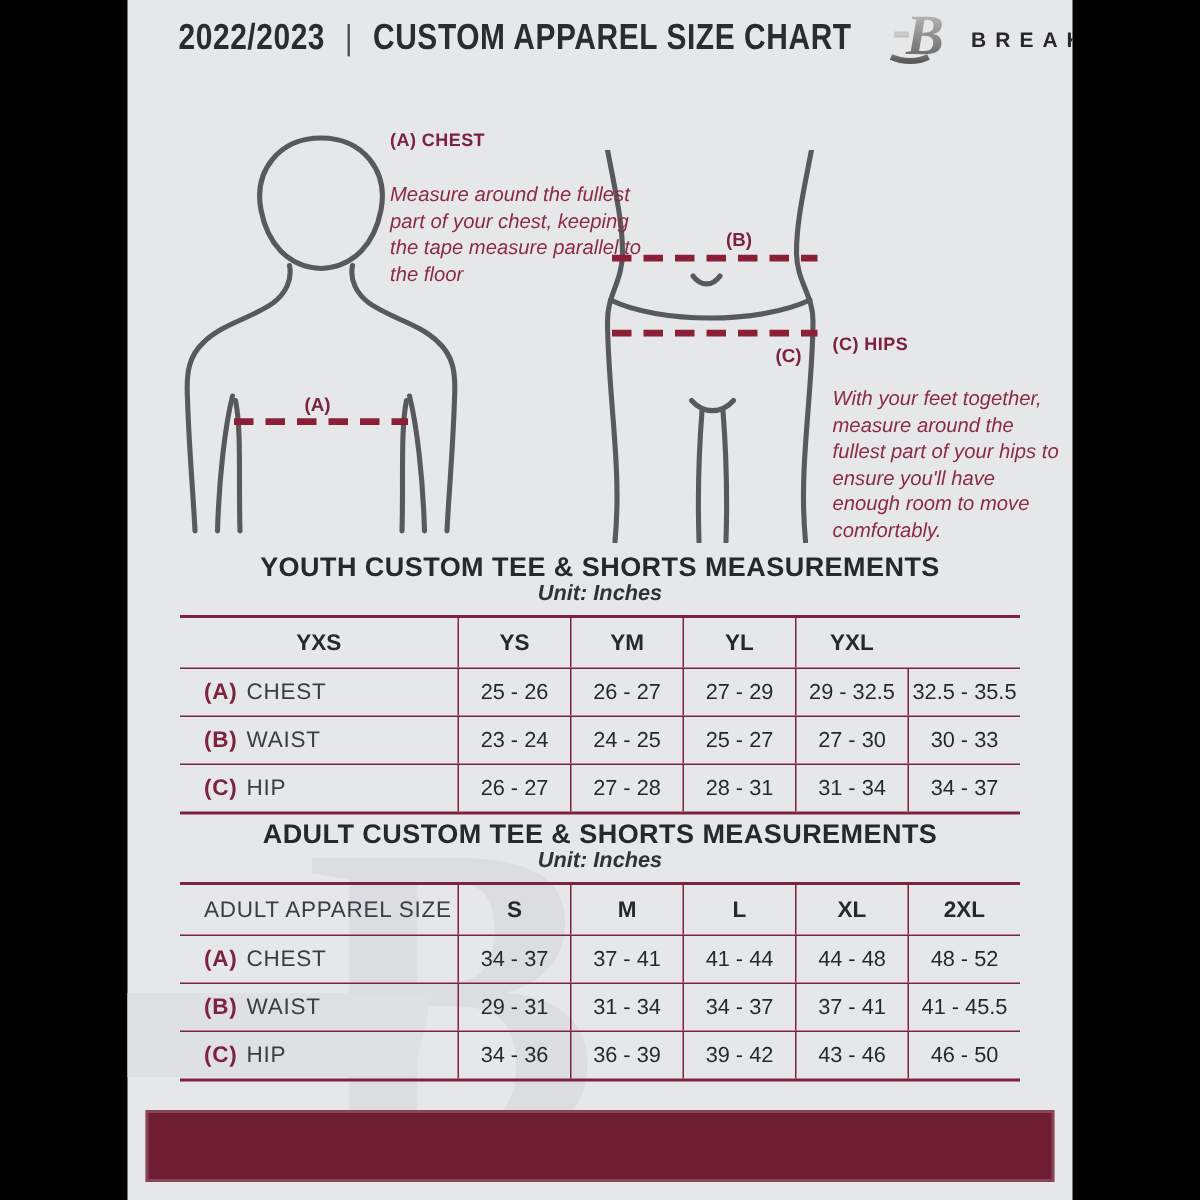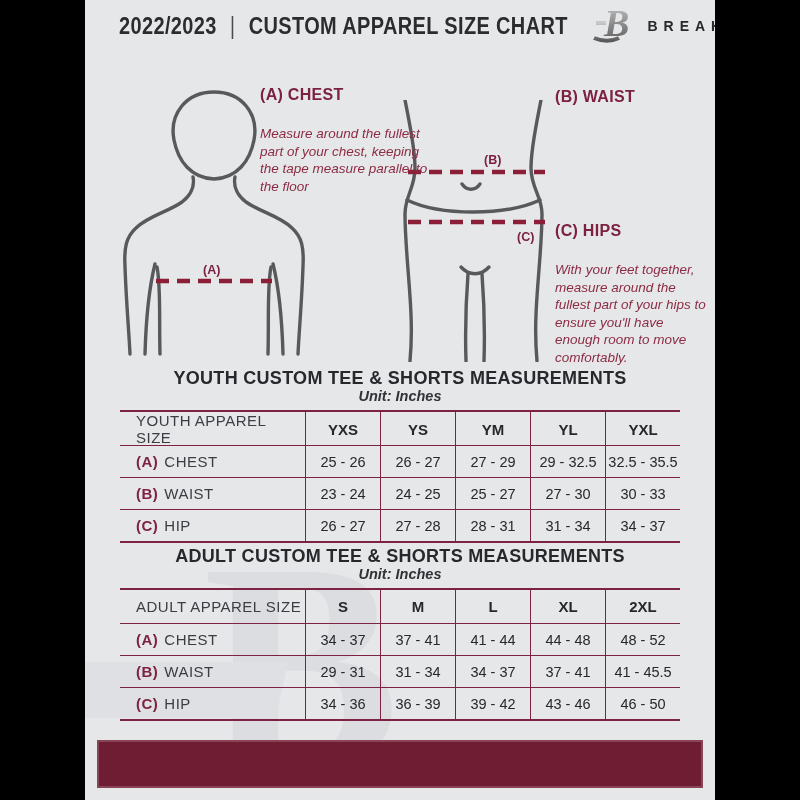--- a/index.html
+++ b/index.html
@@ -30,21 +30,21 @@
   }
   .title-group{
     display:flex;align-items:center;gap:12px;
     font-weight:bold;font-size:21px;color:#2b2c2e;letter-spacing:.4px;
     transform:scale(.95,1.15);transform-origin:left center;white-space:nowrap;
   }
   .title-sep{font-weight:normal;color:#4a4b4d;font-size:20px;padding:0 2px;}
   .logo-group{display:flex;align-items:center;gap:10px;}
   .brand{font-weight:bold;font-size:14px;letter-spacing:6px;color:#28282a;white-space:nowrap;}
   
-  .sec-head{font-weight:bold;font-size:16px;color:#7c2140;letter-spacing:.3px;}
+  .sec-head{font-weight:bold;font-size:12px;color:#7c2140;letter-spacing:.3px;}
   .sec-body{font-style:italic;font-size:13.5px;line-height:17.5px;color:#8c2b44;margin-top:21px;}
   .blockA{position:absolute;left:175px;top:86px;width:168px;}
   .blockB{position:absolute;left:470px;top:88px;width:148px;}
   .blockC{position:absolute;left:470px;top:222px;width:152px;}
   .fig{position:absolute;}
   .fig-left{left:31px;top:84px;}
   .fig-right{left:310px;top:100px;}
   
   .t-title{position:absolute;width:100%;text-align:center;font-weight:bold;
     font-size:18px;color:#26282c;letter-spacing:.3px;z-index:1;}
@@ -142,32 +142,30 @@
         <text x="89" y="64" font-size="12.5" font-weight="bold" fill="#7c2140" font-family="Liberation Sans, sans-serif">(B)</text>
         <text x="122" y="141" font-size="12.5" font-weight="bold" fill="#7c2140" font-family="Liberation Sans, sans-serif">(C)</text>
       </svg>
     </div>
 
     <div class="blockA">
       <div class="sec-head">(A) CHEST</div>
       <div class="sec-body">Measure around the fullest part of your chest, keeping the tape measure parallel to the floor</div>
     </div>
     <div class="blockB">
-      <div class="sec-head">(B) WAIST</div>
     </div>
     <div class="blockC">
       <div class="sec-head">(C) HIPS</div>
       <div class="sec-body">With your feet together, measure around the fullest part of your hips to ensure you'll have enough room to move comfortably.</div>
     </div>
 
     <div class="t-title" style="top:368px">YOUTH CUSTOM TEE &amp; SHORTS MEASUREMENTS</div>
     <div class="t-unit" style="top:388px">Unit: Inches</div>
     <div class="tbl" style="top:410px">
       <div class="row hdr">
-        <div class="cell lbl">YOUTH APPAREL SIZE</div>
         <div class="cell">YXS</div>
         <div class="cell">YS</div>
         <div class="cell">YM</div>
         <div class="cell">YL</div>
         <div class="cell">YXL</div>
       </div>
       <div class="row data">
         <div class="cell lbl">
             <span class="key">(A)</span>
             <span>CHEST</span>

